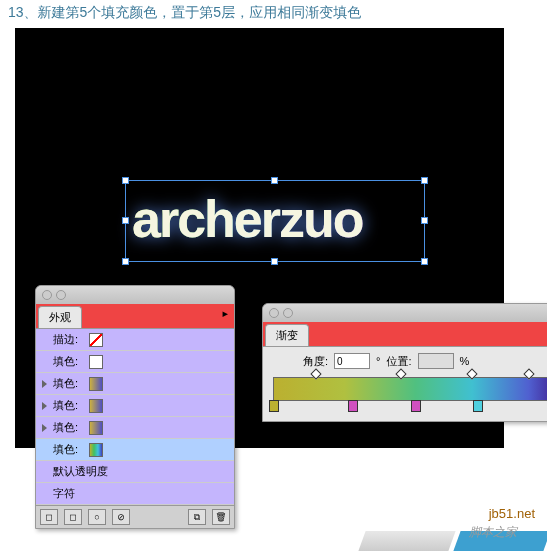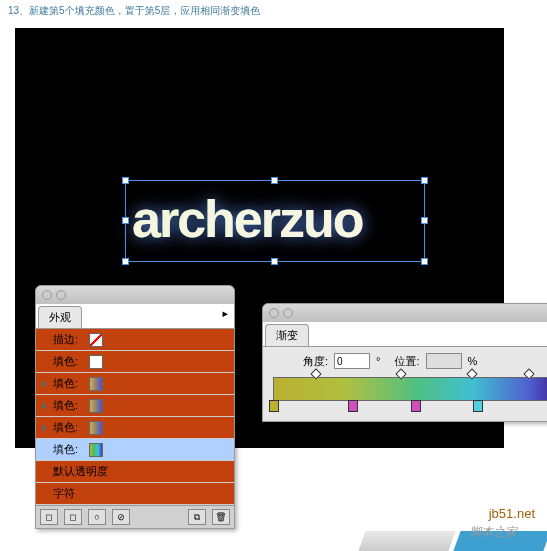--- a/index.html
+++ b/index.html
@@ -1,39 +1,39 @@
 <!DOCTYPE html>
 <html><head>
 <meta charset="utf-8">
 <style>
 * { margin: 0; padding: 0; box-sizing: border-box; font-family: "Microsoft YaHei", sans-serif; }
 body { width: 547px; height: 551px; background: #fff; position: relative; }
-.instruction { color: #3d7a99; font-size: 10px; padding: 4px 8px; }
+.instruction { color: #3d7a99; font-size: 14px; padding: 4px 8px; }
 .canvas { position: absolute; top: 28px; left: 15px; width: 489px; height: 420px; background: #000; }
 .transform-box { position: absolute; left: 110px; top: 152px; width: 300px; height: 82px; border: 1px solid #4a90e2; }
 .handle { position: absolute; width: 7px; height: 7px; background: #fff; border: 1px solid #4a90e2; }
 .h-tl { top: -4px; left: -4px; } .h-tr { top: -4px; right: -4px; }
 .h-bl { bottom: -4px; left: -4px; } .h-br { bottom: -4px; right: -4px; }
 .h-tm { top: -4px; left: 50%; margin-left: -4px; } .h-bm { bottom: -4px; left: 50%; margin-left: -4px; }
 .h-ml { top: 50%; left: -4px; margin-top: -4px; } .h-mr { top: 50%; right: -4px; margin-top: -4px; }
 .text-glow { position: absolute; left: 6px; top: 8px; font-size: 52px; font-weight: 900; letter-spacing: -2px; }
 .text-glow span { background: linear-gradient(90deg, #b0d050, #80e080, #70d0f0, #8080f0, #a060d0); -webkit-background-clip: text; color: transparent; filter: drop-shadow(0 0 8px rgba(100,150,255,0.8)); }
 .text-white { position: absolute; left: 6px; top: 8px; font-size: 52px; font-weight: 900; letter-spacing: -2px; color: #f5f5e0; }
 
 .panel { position: absolute; background: #e0e0e0; border: 1px solid #999; border-radius: 6px 6px 0 0; font-size: 11px; box-shadow: 2px 2px 4px rgba(0,0,0,0.3); }
 .titlebar { background: linear-gradient(#d8d8d8, #c0c0c0); height: 18px; border-radius: 6px 6px 0 0; display: flex; align-items: center; padding: 0 6px; gap: 4px; }
 .tb-btn { width: 10px; height: 10px; border-radius: 50%; background: #ccc; border: 1px solid #999; }
-.tab-row { display: flex; background: #ffffff; border-bottom: 1px solid #999; text-align: right; }
+.tab-row { display: flex; background: #ef4444; border-bottom: 1px solid #999; text-align: right; }
 .tab { padding: 3px 10px; background: #e8e8e8; border: 1px solid #999; border-bottom: none; border-radius: 4px 4px 0 0; margin: 2px 2px 0 2px; font-size: 11px; }
 .tab-arrow { margin-left: auto; padding: 3px 6px; cursor: pointer; }
 
 .appearance { top: 285px; left: 35px; width: 200px; }
 .header-row { display: flex; align-items: center; padding: 4px 6px; gap: 6px; border-bottom: 1px solid #bbb; background: #ececec; }
 .swatch { width: 14px; height: 14px; border: 1px solid #666; }
-.row { display: flex; align-items: center; padding: 3px 6px; gap: 6px; border-bottom: 1px solid #ccc; background: #c2410c; }
+.row { display: flex; align-items: center; padding: 3px 6px; gap: 6px; border-bottom: 1px solid #ccc; background: #c4b5fd; }
 .row.selected { background: #b0d0ff; }
 .tri { width: 0; height: 0; border-top: 4px solid transparent; border-bottom: 4px solid transparent; border-left: 5px solid #666; }
 .label { min-width: 30px; }
 .sw-none { background: #fff; position: relative; }
 .sw-none::after { content: ""; position: absolute; left: 0; top: 0; right: 0; bottom: 0; background: linear-gradient(135deg, transparent 45%, red 45%, red 55%, transparent 55%); }
 .sw-white { background: #fff; }
 .sw-grad1 { background: linear-gradient(90deg, #ccb040, #5050c0); }
 .sw-grad2 { background: linear-gradient(90deg, #bbb030, #40c060, #40c0e0, #4040c0); }
 .bottom-bar { display: flex; padding: 3px 4px; gap: 6px; background: #d0d0d0; border-top: 1px solid #999; }
 .bb-btn { width: 18px; height: 16px; background: #e0e0e0; border: 1px solid #888; display: flex; align-items: center; justify-content: center; font-size: 9px; }
@@ -140,21 +140,21 @@
   </div>
   <div class="tab-row">
     <div class="tab">渐变</div>
     <div class="tab-arrow">▸</div>
   </div>
   <div class="g-body">
     <div class="g-row" style="padding-left:34px">
       <span>角度:</span>
       <input class="num-input" value="0" style="">
       <span>°</span>
-      <span style="margin-left:8px">位置:</span>
+      <span style="">位置:</span>
       <input class="num-input" style="background: rgb(221, 221, 221);">
       <span>%</span>
     </div>
     <div class="g-bar" id="g-bar">
         <div class="g-top-stop" style="left: calc(15% - 4px);"></div>
         <div class="g-top-stop" style="left: calc(45% - 4px);"></div>
         <div class="g-top-stop" style="left: calc(70% - 4px);"></div>
         <div class="g-top-stop" style="left: calc(90% - 4px);"></div>
         <div class="g-bot-stop" style="left: calc(0% - 5px); background: rgb(187, 176, 48);"></div>
         <div class="g-bot-stop" style="left: calc(28% - 5px); background: rgb(208, 80, 192);"></div>

